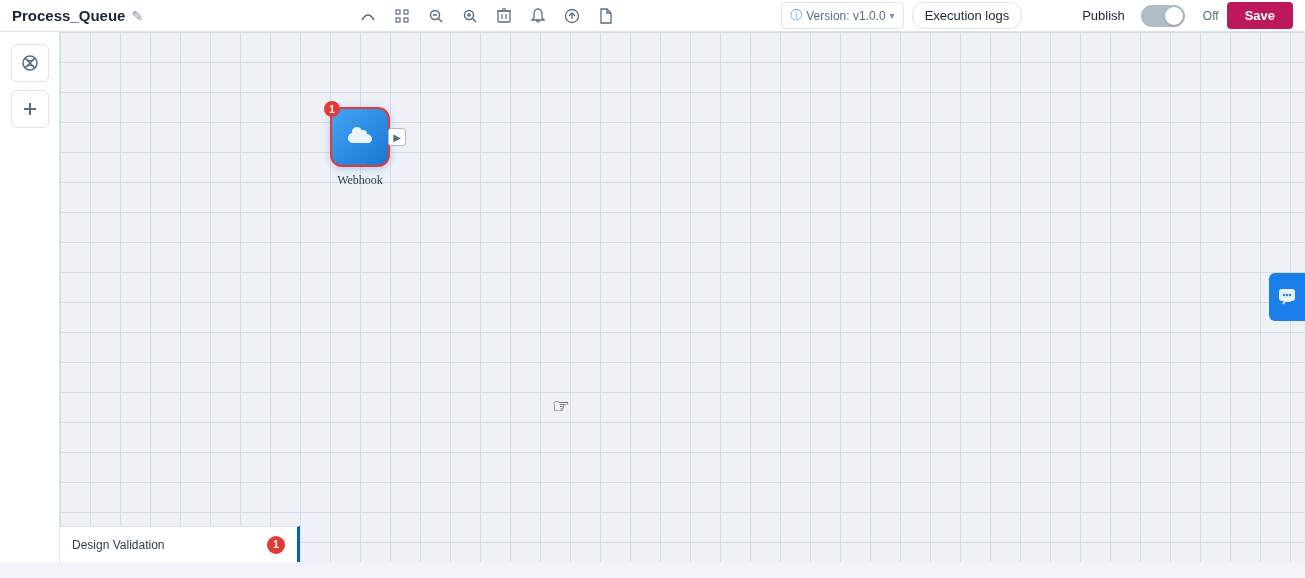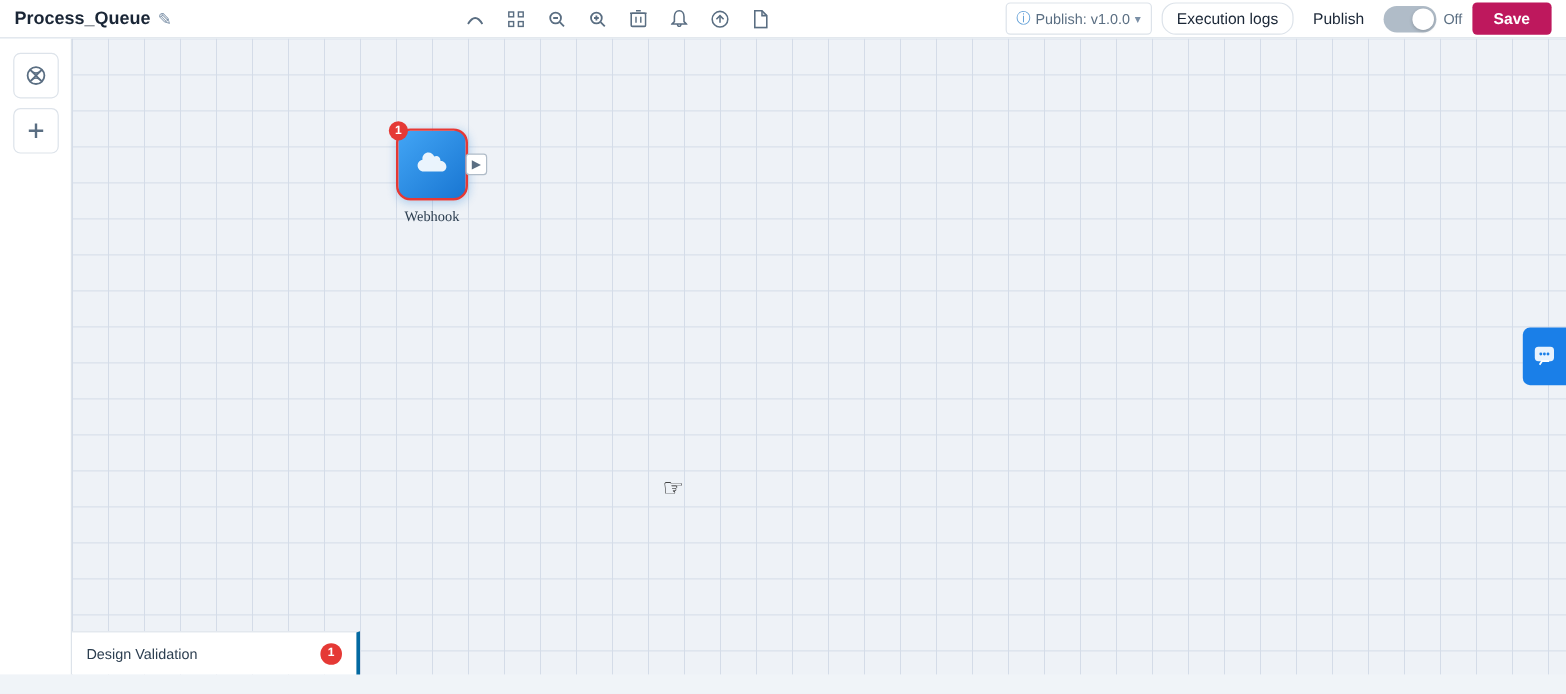--- a/index.html
+++ b/index.html
@@ -86,27 +86,28 @@
     }
 
     .publish-btn {
       border: none;
       background: transparent;
       font-size: 13px;
       color: #1a2636;
       cursor: pointer;
       padding: 5px 8px;
       font-weight: 500;
+      margin-left: 44px;
     }
 
     
     .toggle-container {
       display: flex;
       align-items: center;
-      gap: 6px;
+      gap: 18px;
     }
     .toggle-switch {
       position: relative;
       width: 44px;
       height: 22px;
     }
     .toggle-track {
       width: 44px;
       height: 22px;
       background: #b0bcc8;
@@ -379,21 +380,21 @@
         <polyline points="8,1 8,5 12,5" stroke="#5a6e82" stroke-width="1.3" fill="none"></polyline>
       </svg>
     </button>
   </div>
 
   <div class="toolbar-spacer"></div>
 
   <div class="toolbar-right">
     <div class="version-badge">
       <span class="info-icon">ⓘ</span>
-      <span>Publish: v1.0.0</span>
+      <span>Version: v1.0.0</span>
       <span class="chevron">▾</span>
     </div>
 
     <button class="exec-logs-btn">Execution logs</button>
 
     <button class="publish-btn">Publish</button>
 
     <div class="toggle-container">
       <div class="toggle-switch">
         <div class="toggle-track">

